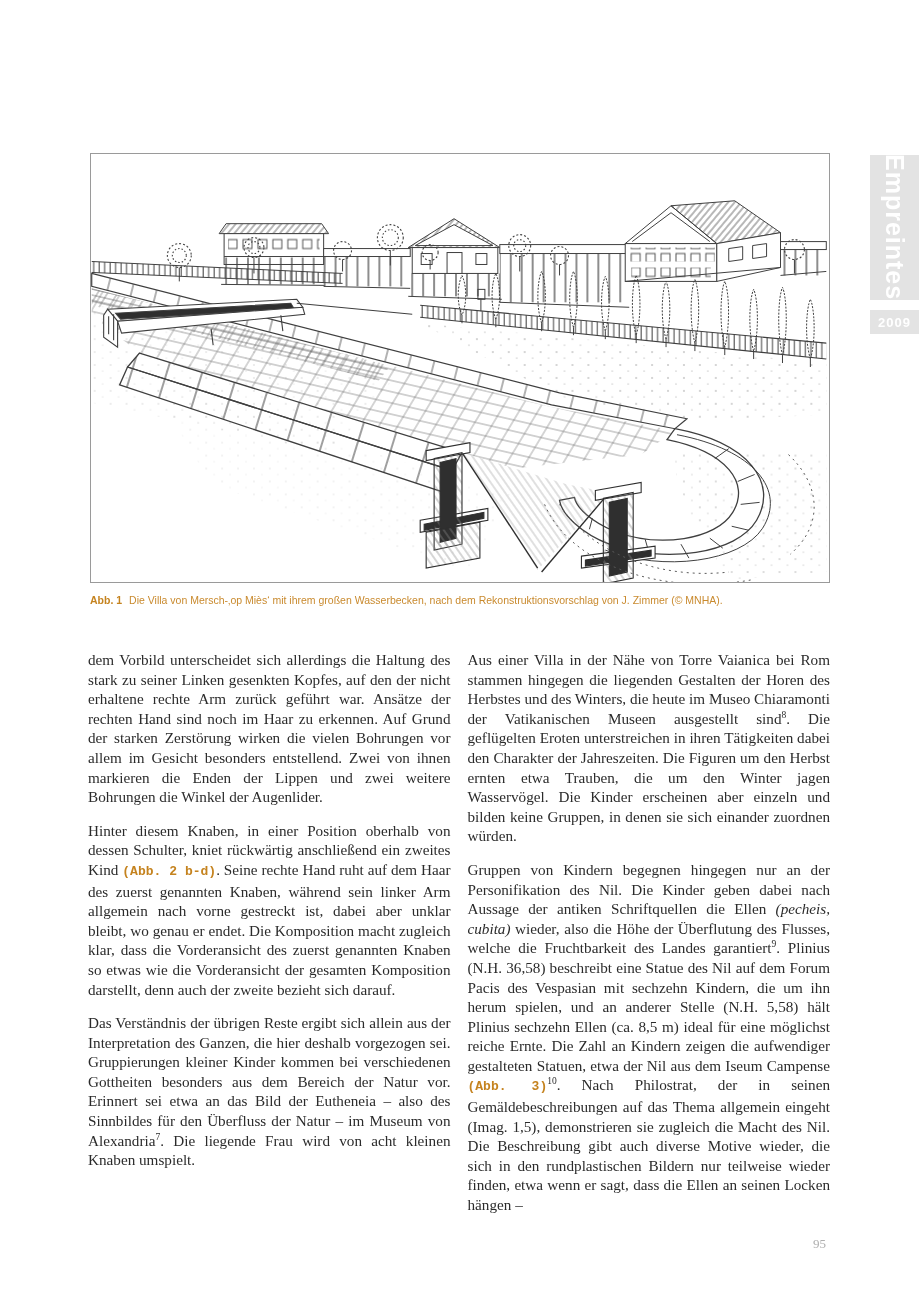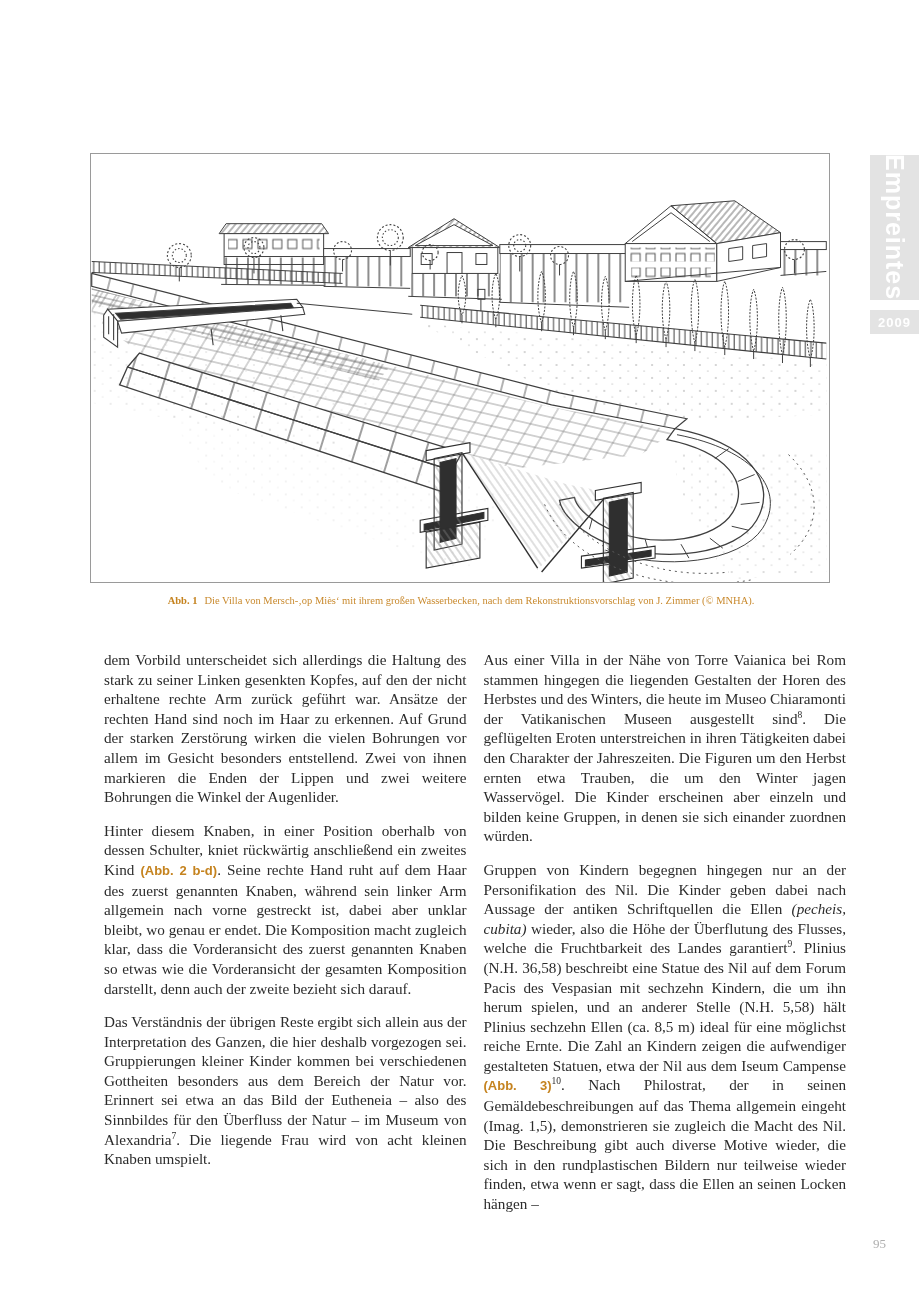--- a/index.html
+++ b/index.html
@@ -9,41 +9,39 @@
     font-family:"Liberation Serif", serif;
   }
   .figure-frame{
     position:absolute;left:90px;top:153px;width:740px;height:430px;
     border:1px solid var(--frame_border,#9a9a9a);
     background:#fff;box-sizing:border-box;
   }
   .figure-frame svg{display:block;width:100%;height:100%;}
   .figure-caption{
     position:absolute;left:90px;top:594px;width:742px;
-    font-family:Liberation Serif, serif;
+    font-family:Liberation Sans, sans-serif;
     font-size:10.5px;line-height:13px;
     color:var(--caption,#c98a2e);
-    text-align:center;
   }
   .figure-caption .cap-label{font-weight:700;color:var(--accent,#c5831f);margin-right:7px;}
   .columns{
     position:absolute;left:88px;top:650px;width:742px;
     display:flex;gap:17px;
     color:var(--text,#2b2b2b);
-    margin-left:16px;
   }
   .col{flex:1 1 0;text-align:justify;hyphens:auto;}
   .col p{
     margin:0 0 14px 0;
     font-size:15.2px;line-height:19.6px;
   }
   .col p:last-child{margin-bottom:0;}
   .ref{
     color:var(--accent,#c5831f);font-weight:700;
-    font-family:Liberation Sans, sans-serif;font-size:13px;
+    font-family:Liberation Mono, monospace;font-size:13px;
   }
   .it{font-style:italic;}
   sup{font-size:9.5px;line-height:0;vertical-align:super;}
   .series-banner{
     position:absolute;right:0;top:155px;width:49px;height:145px;
     background:var(--sidebar_bg,#e3e3e3);
     display:flex;align-items:center;justify-content:center;
     box-sizing:border-box;
   }
   .series-banner .vtext{
@@ -56,21 +54,21 @@
   .year-badge{
     position:absolute;right:0;top:310px;width:49px;height:24px;
     background:var(--sidebar_bg,#e3e3e3);
     display:flex;align-items:center;justify-content:center;
     font-family:"Liberation Sans", sans-serif;
     font-weight:700;font-size:13px;letter-spacing:1px;
     color:var(--sidebar_text,#ffffff);
     text-align:right;
   }
   .page-number{
-    position:absolute;left:856px;top:1236px;width:30px;
+    position:absolute;left:796px;top:1236px;width:30px;
     text-align:right;
     font-family:"Liberation Serif", serif;
     font-size:13px;color:var(--pagenum,#aeaeae);
   }
 </style>
 </head>
 <body>
 
 <div>
 

